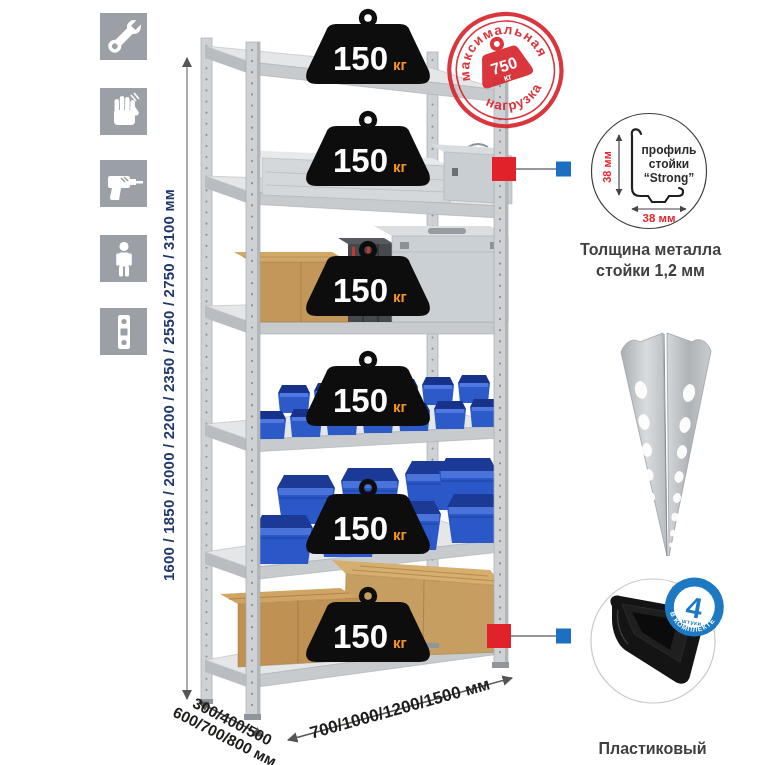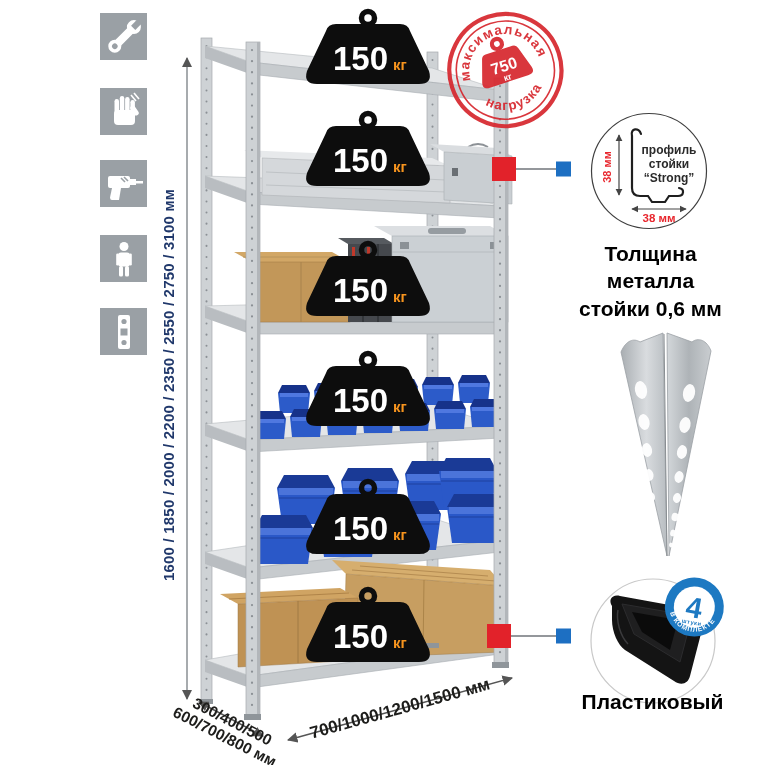--- a/index.html
+++ b/index.html
@@ -4,21 +4,21 @@
 <style>
   html,body{margin:0;padding:0;background:#fff;}
   .canvas{position:relative;width:765px;height:765px;background:#fff;overflow:hidden;
           font-family:"Liberation Sans",sans-serif;}
   .scene{position:absolute;left:0;top:0;}
   .icon-tile{position:absolute;left:100px;width:47px;height:47px;background:#9aa0a5;
              display:flex;align-items:center;justify-content:center;}
   .overlay{position:absolute;}
   .vdim-text{position:absolute;left:168px;top:385px;transform:translate(-50%,-50%) rotate(-90deg);
              white-space:nowrap;font-size:15px;font-weight:700;color:#20386b;letter-spacing:.2px;}
-  .caption{position:absolute;text-align:center;font-size:21px;font-weight:600;color:#000000;line-height:1.3;}
+  .caption{position:absolute;text-align:center;font-size:16px;font-weight:600;color:#404040;line-height:1.3;}
   .dim-label{position:absolute;text-align:center;font-weight:700;color:#1d1d1b;}
   .dim-left{left:141px;top:712px;width:175px;font-size:15.5px;line-height:1.12;transform:rotate(27deg);}
   .dim-right{left:270px;top:699px;width:260px;font-size:17px;transform:rotate(-15.5deg);}
   .stamp{position:absolute;left:444px;top:8px;transform:rotate(-18deg);}
   .badge{position:absolute;left:663px;top:576px;transform:rotate(10deg);}
   svg text{font-family:"Liberation Sans",sans-serif;}
 </style>
 </head>
 <body>
 
@@ -357,39 +357,39 @@
     </defs>
     <text x="23" y="57" transform="rotate(-90 23 57)" text-anchor="middle" font-size="11" font-weight="bold" fill="#e8262d">38 мм</text>
     <text x="71" y="112" text-anchor="middle" font-size="11.5" font-weight="bold" fill="#e8262d">38 мм</text>
     <text x="81" y="44" text-anchor="middle" font-size="12" font-weight="600" fill="#2a2a2a">профиль</text>
     <text x="81" y="58" text-anchor="middle" font-size="12" font-weight="600" fill="#2a2a2a">стойки</text>
     <text x="81" y="72" text-anchor="middle" font-size="12" font-weight="600" fill="#2a2a2a">“Strong”</text>
   </svg>
 
   <div class="caption" style="left:558px;top:240px;width:185px">
     <div>Толщина металла</div>
-    <div>стойки 0,6 мм</div>
+    <div>стойки 1,2 мм</div>
   </div>
 
   <div class="badge">
     <svg width="62" height="62" viewBox="0 0 62 62">
       <defs>
         <path id="badgeArc" d="M8.61,41.44 A24.7,24.7 0 0 0 53.39,41.44" fill="none"></path>
       </defs>
       <circle cx="31" cy="31" r="29.5" fill="#1d79c2"></circle>
       <circle cx="31" cy="31" r="20.5" fill="#fff"></circle>
       <text x="31" y="41.5" text-anchor="middle" font-size="29" font-weight="bold" fill="#1d79c2">4</text>
       <text x="31" y="48.5" text-anchor="middle" font-size="5.8" font-weight="bold" fill="#1d79c2" letter-spacing="0.5">штуки</text>
       <text font-size="6.8" font-weight="bold" fill="#fff" letter-spacing="0.8">
         <textPath href="#badgeArc" startOffset="50%" text-anchor="middle">В КОМПЛЕКТЕ</textPath>
       </text>
     </svg>
   </div>
 
-  <div class="caption" style="left:560px;top:688px;width:185px">
+  <div class="caption" style="left:560px;top:739px;width:185px">
     <div>Пластиковый</div>
   </div>
 
   <div class="dim-label dim-left">
     <div>300/400/500</div>
     <div>600/700/800 мм</div>
   </div>
   <div class="dim-label dim-right">700/1000/1200/1500 мм</div>
 
 </div>

